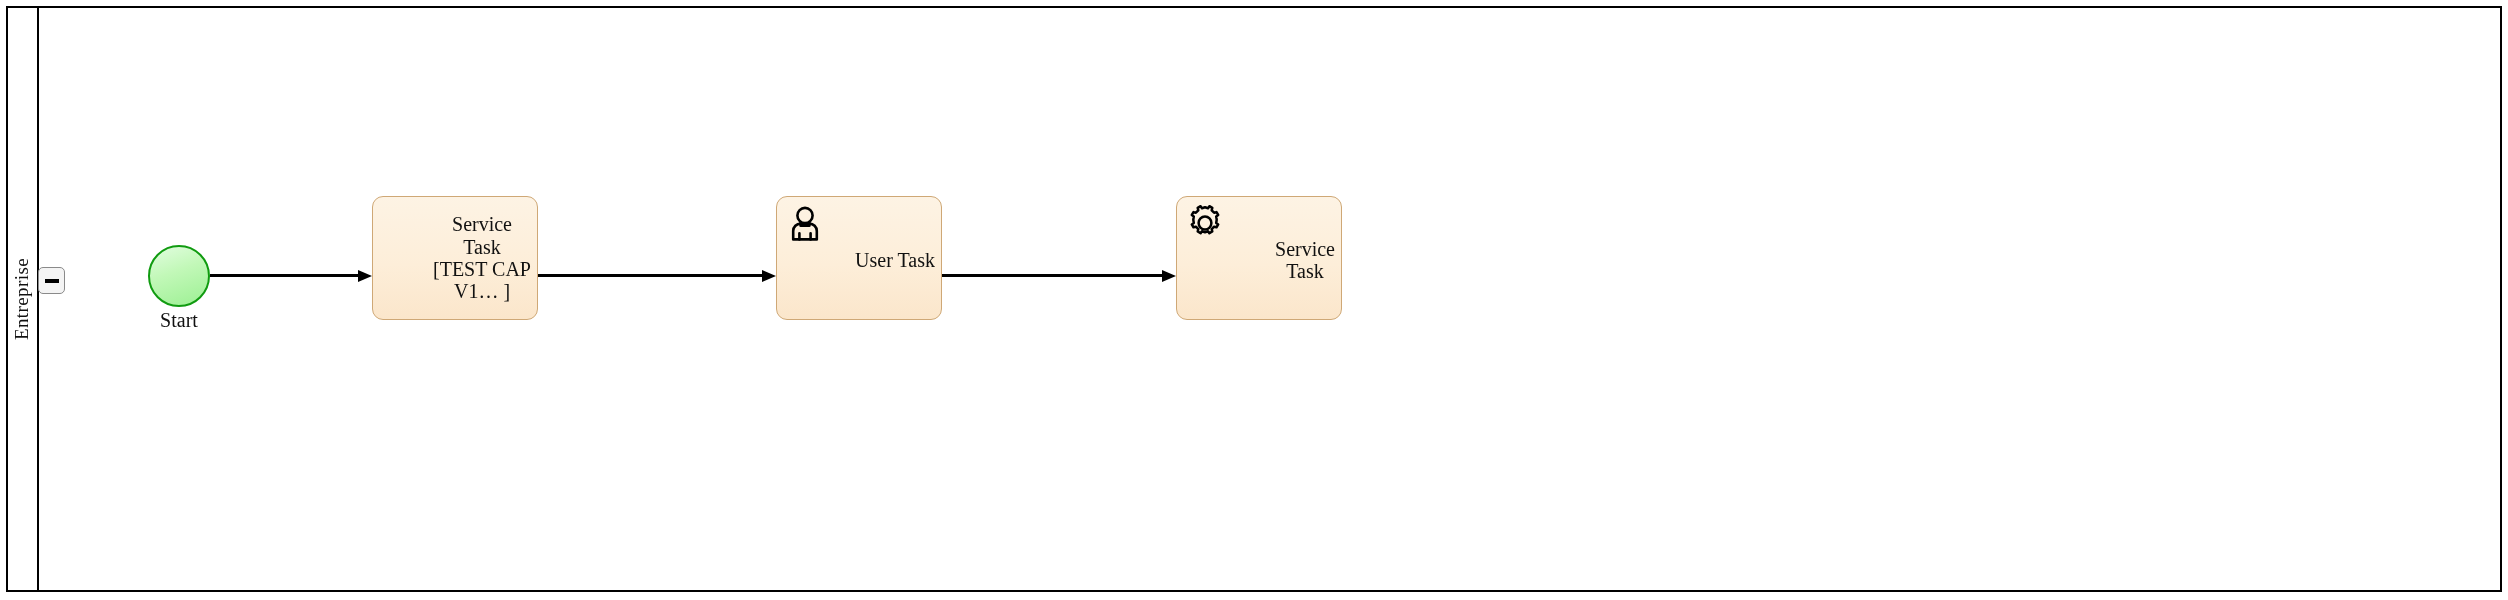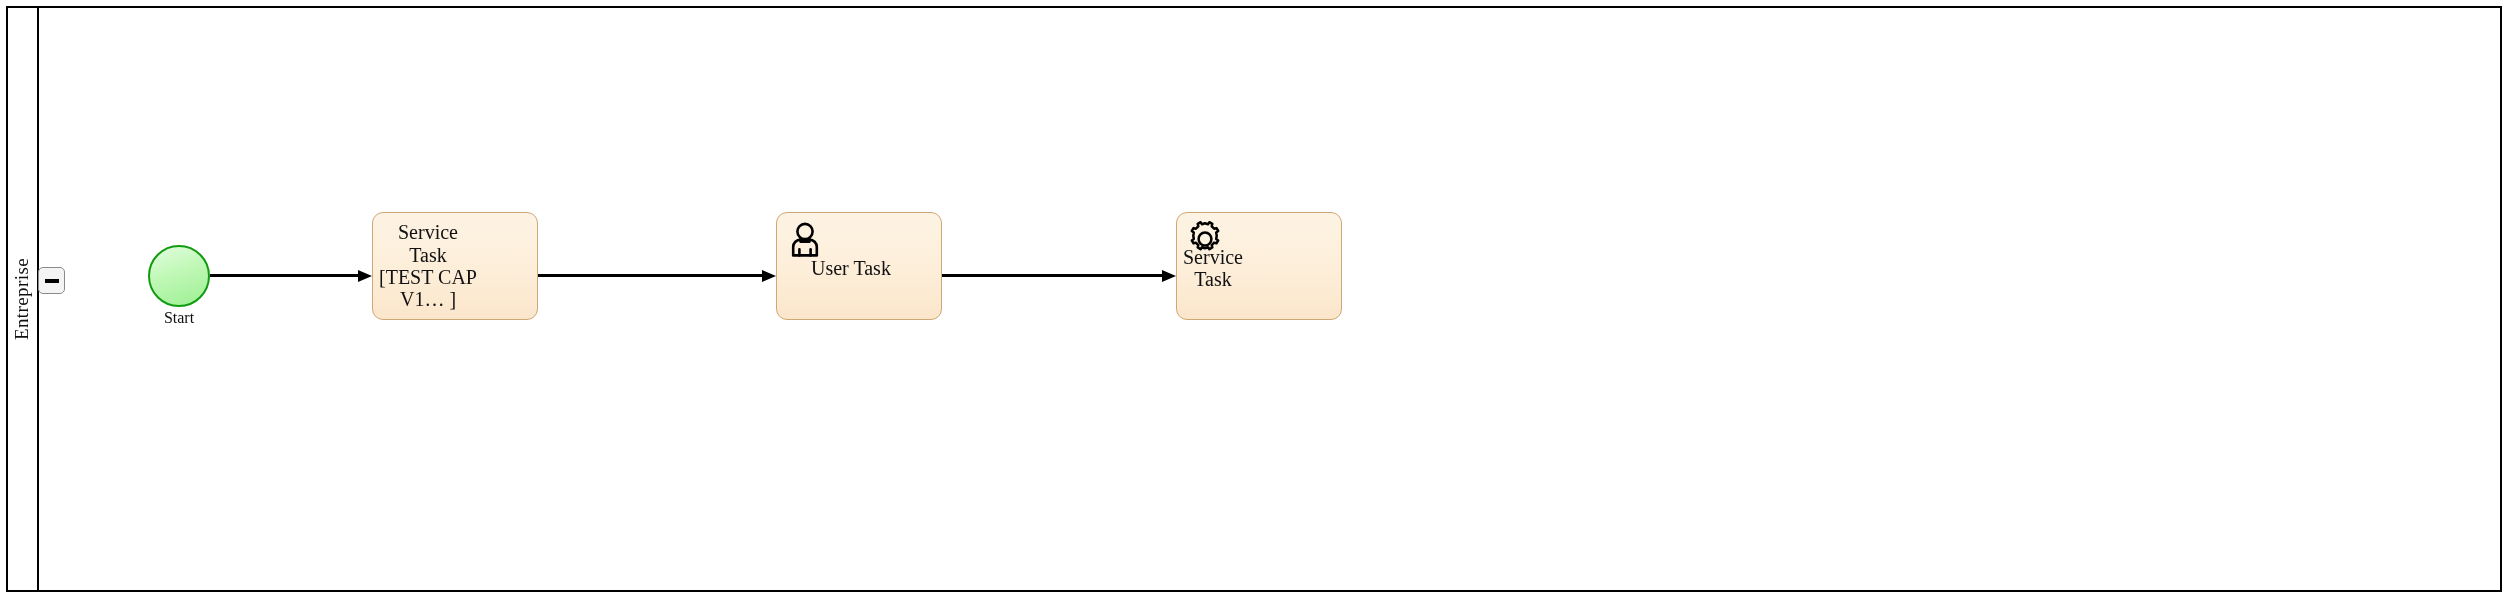--- a/index.html
+++ b/index.html
@@ -97,38 +97,38 @@
     border-radius: 50%;
     box-sizing: border-box;
     border: 2px solid #109b10;
     background: linear-gradient(160deg, #e2fde0 0%, #c2f8b8 42%, #9cf093 100%);
   }
   .start-event .label {
     position: absolute;
     left: 50%;
     top: 64px;
     transform: translateX(-50%);
-    font-size: 16px;
+    font-size: 20px;
     color: #111111;
     white-space: nowrap;
   }
 
   
   .task {
     position: absolute;
-    top: 212px;
+    top: 196px;
     width: 166px;
-    height: 108px;
+    height: 124px;
     border: 1.6px solid #cfa876;
     border-radius: 11px;
     box-sizing: border-box;
     background: linear-gradient(to bottom, #fdf3e4 0%, #fdeed9 55%, #fbe6cb 100%);
     display: flex;
     align-items: center;
-    justify-content: flex-start;
+    justify-content: flex-end;
   }
   .task .task-label {
     font-size: 20px;
     line-height: 1.12;
     color: #111111;
     text-align: center;
     padding: 0 6px;
     white-space: pre-line;
   }
   .task.has-icon .task-label {

